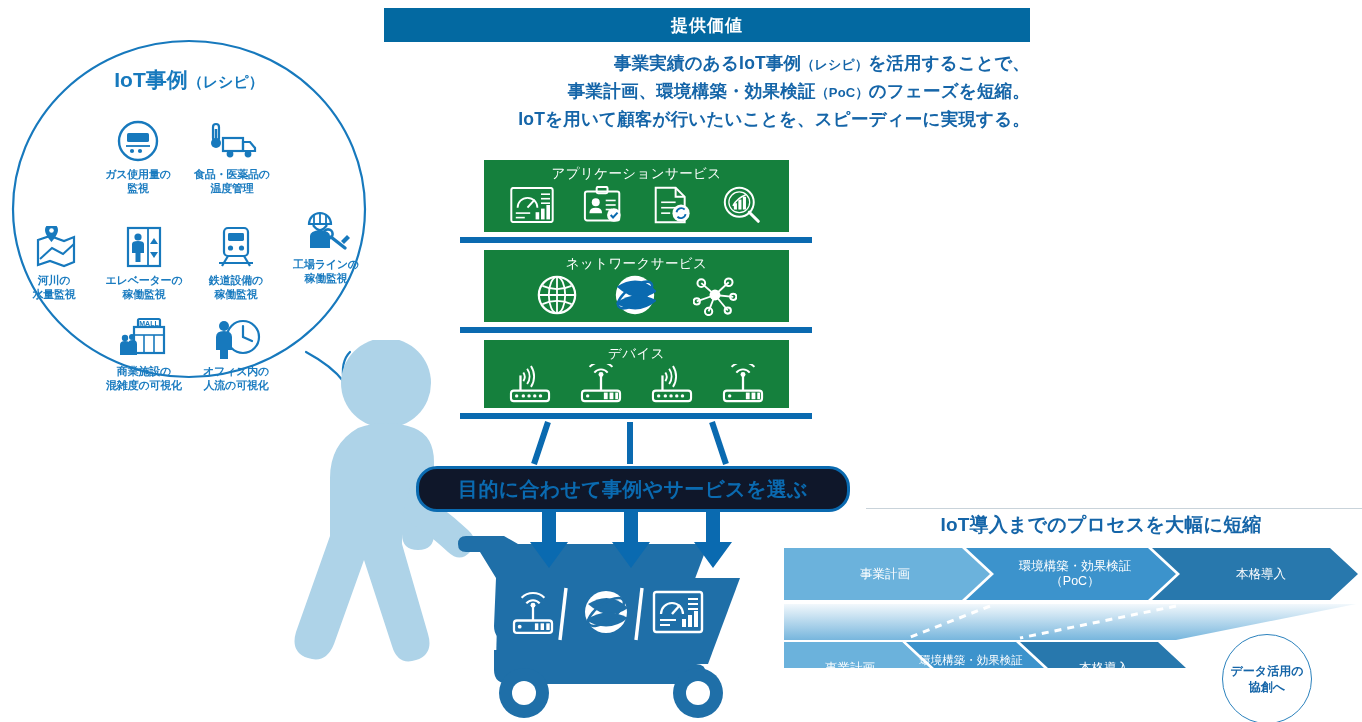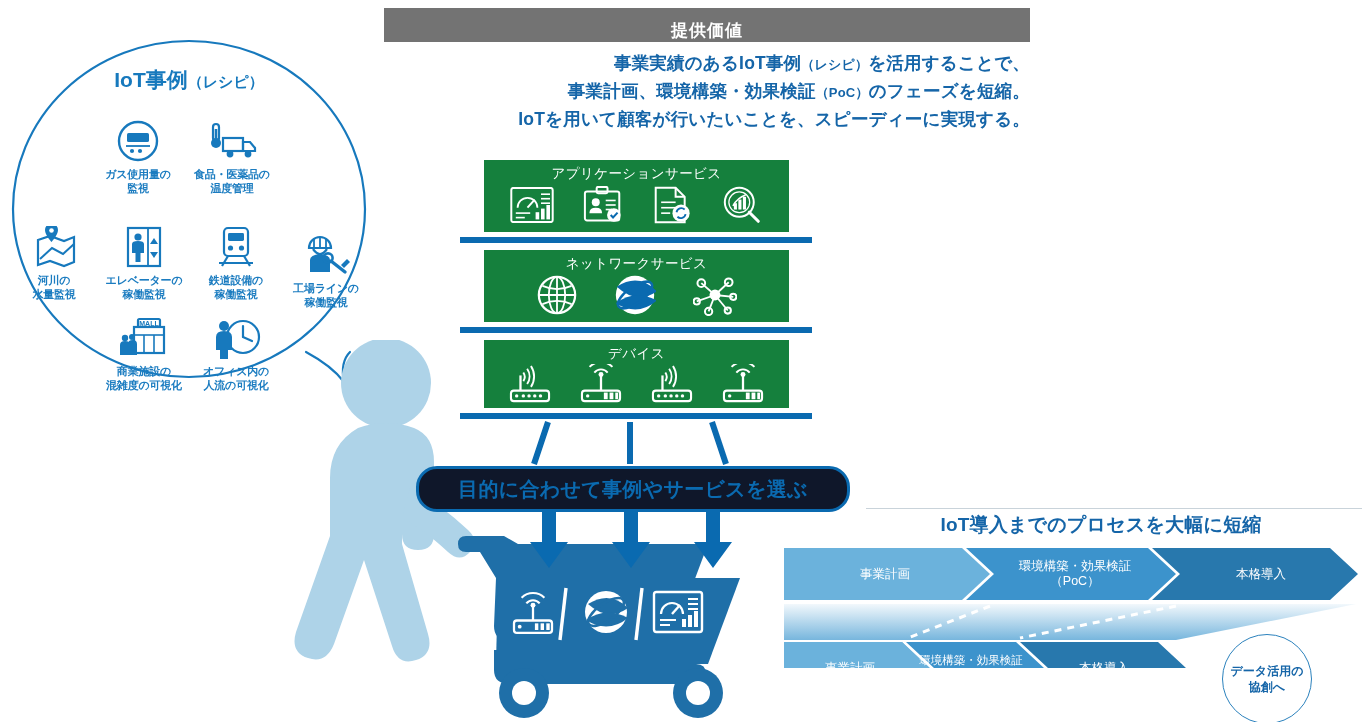--- a/index.html
+++ b/index.html
@@ -6,22 +6,22 @@
   body{
     width:1362px;height:722px;position:relative;overflow:hidden;
     font-family:"Liberation Sans","DejaVu Sans",sans-serif;
     color:#0a6ab0;
   }
   .abs{position:absolute;}
 
   
   #header-band{
     left:384px;top:8px;width:646px;height:34px;
-    background:#737373;
-    display:flex;align-items:flex-end;justify-content:center;
+    background:#0369a1;
+    display:flex;align-items:center;justify-content:center;
   }
   #header-band .t{color:#fff;font-size:17px;font-weight:bold;letter-spacing:1px;}
 
   
   #value-text{
     left:384px;top:50px;width:646px;
     text-align:right;color:#1565a8;font-weight:bold;
     font-size:17.5px;line-height:26px;letter-spacing:.2px;
   }
   #value-text .sm{font-size:13px;}
@@ -174,21 +174,21 @@
           <circle cx="28.5" cy="24" r="2.6" fill="#1779bd"></circle>
           <line x1="15" y1="32" x2="9" y2="42" stroke="#1779bd" stroke-width="2.2"></line>
           <line x1="31" y1="32" x2="37" y2="42" stroke="#1779bd" stroke-width="2.2"></line>
           <line x1="6" y1="39" x2="40" y2="39" stroke="#1779bd" stroke-width="2"></line>
         </svg>
     </div>
     <div class="ig-label">鉄道設備の
 稼働監視</div>
   </div>
 
-  <div class="ig-cell" style="left:278px;top:192px;">
+  <div class="ig-cell" style="left:278px;top:168px;">
     <div class="ig-icon">
       <svg width="52" height="46" viewBox="0 0 52 46">
           <path d="M9 16 a11 11 0 0 1 22 0 z" fill="none" stroke="#1779bd" stroke-width="2.2"></path>
           <line x1="20" y1="5" x2="20" y2="16" stroke="#1779bd" stroke-width="1.8"></line>
           <line x1="14" y1="7" x2="14" y2="16" stroke="#1779bd" stroke-width="1.8"></line>
           <line x1="26" y1="7" x2="26" y2="16" stroke="#1779bd" stroke-width="1.8"></line>
           <path d="M13 17 q7 10 14 0" fill="none" stroke="#1779bd" stroke-width="2.2"></path>
           <path d="M10 28 q0 -5 10 -6 q10 1 10 6 l0 12 h-20 z" fill="#1779bd"></path>
           <circle cx="28" cy="26" r="4.6" fill="none" stroke="#1779bd" stroke-width="2.6"></circle>
           <path d="M31 29 L45 40" stroke="#1779bd" stroke-width="3.4" stroke-linecap="round"></path>

